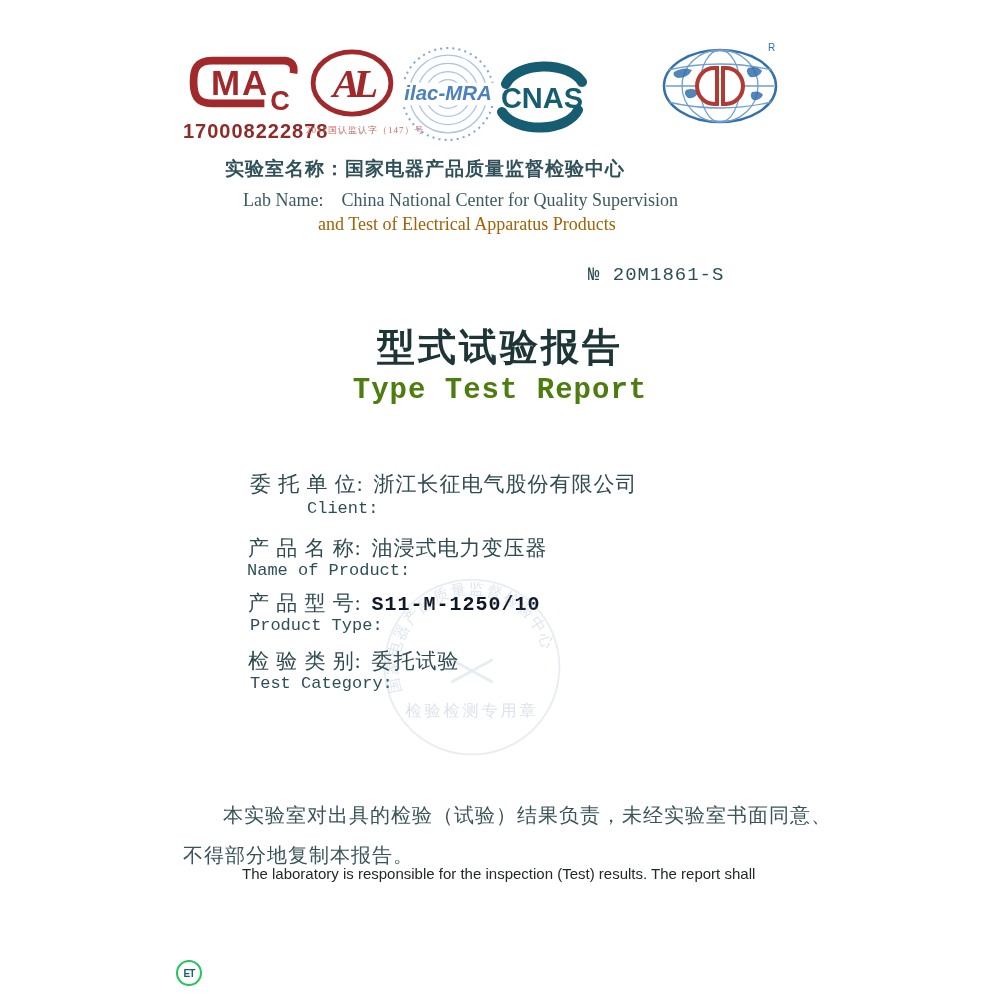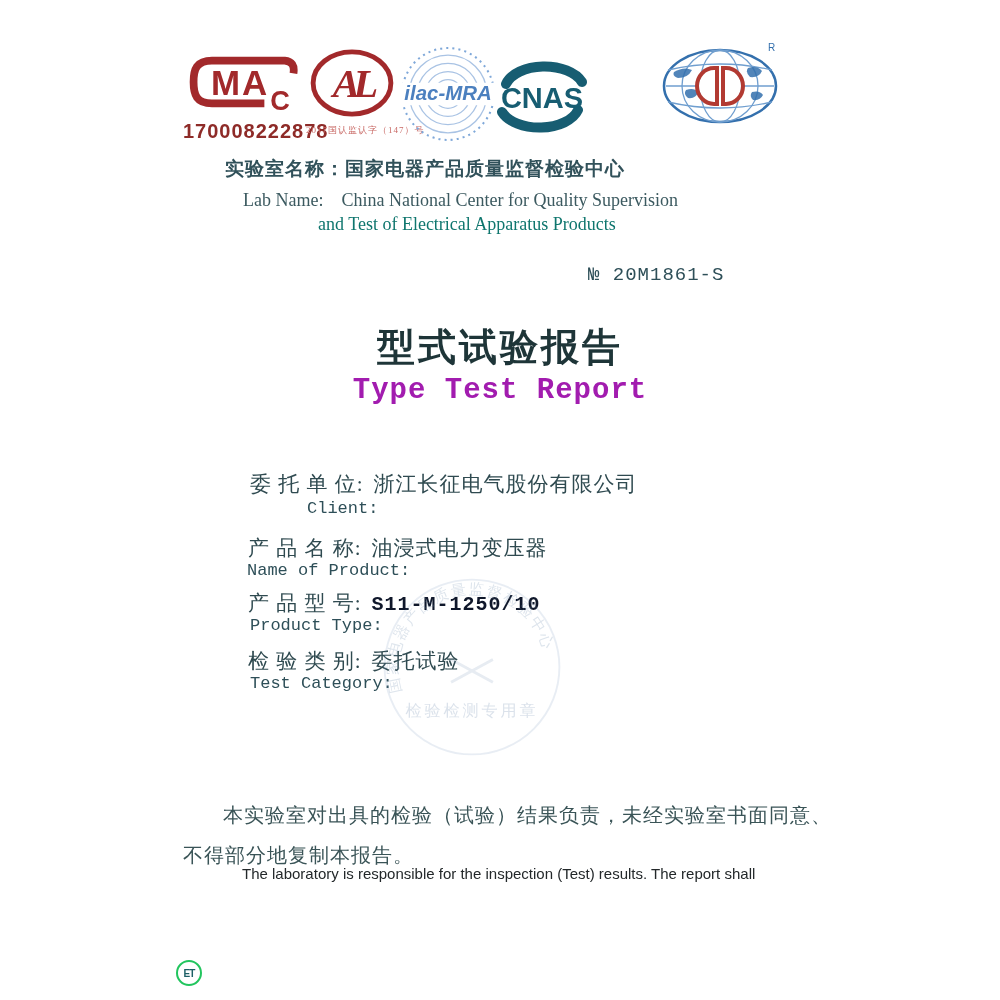--- a/index.html
+++ b/index.html
@@ -18,30 +18,30 @@
   .cnas-side{left:596px;top:48px;color:#1b5a6e;font-size:13px;line-height:19px;
              font-family:"Liberation Sans",sans-serif;}
   .cnas-side .en{font-size:11px;letter-spacing:1px;font-weight:bold;color:#2a616f;}
   .globe-wrap{left:660px;top:46px;width:120px;}
   .globe-r{left:768px;top:42px;font-size:10px;color:#3470ad;font-family:"Liberation Sans",sans-serif;}
 
   
   .lab-zh{left:225px;top:156px;font-size:19px;font-weight:bold;color:#31515a;letter-spacing:1px;}
   .lab-en1{left:243px;top:190px;font-size:18px;color:#3c5a60;}
   .lab-en1 .gap{display:inline-block;width:18px;}
-  .lab-en2{left:318px;top:214px;font-size:18px;color:#0f766e;}
+  .lab-en2{left:318px;top:214px;font-size:18px;color:#a16207;}
 
   .report-no{left:588px;top:264px;font-family:"Liberation Mono","DejaVu Sans Mono",monospace;
              font-size:19px;color:#2e4f58;letter-spacing:1px;}
 
   
   .title-zh{left:0;top:322px;width:1000px;text-align:center;font-size:38px;font-weight:bold;
             letter-spacing:3px;color:#1e3538;font-family:"Liberation Sans",sans-serif;}
   .title-en{left:0;top:374px;width:1000px;text-align:center;font-size:29px;font-weight:bold;
-            letter-spacing:1px;color:#a21caf;
+            letter-spacing:1px;color:#4d7c0f;
             font-family:"Liberation Mono","DejaVu Sans Mono",monospace;}
 
   
   .fmain{font-size:21px;color:#2f4a50;letter-spacing:1px;white-space:nowrap;}
   .fmain .fval{margin-left:10px;}
   .fmain .fval.mono{font-family:"Liberation Mono","DejaVu Sans Mono",monospace;font-size:20px;font-weight:bold;color:#0f172a;}
   .fsub{font-family:"Liberation Mono","DejaVu Sans Mono",monospace;font-size:17px;color:#2e4f58;white-space:nowrap;}
   .f1m{left:250px;top:470px;} .f1s{left:307px;top:499px;}
   .f2m{left:248px;top:534px;} .f2s{left:247px;top:561px;}
   .f3m{left:248px;top:589px;} .f3s{left:250px;top:616px;}

